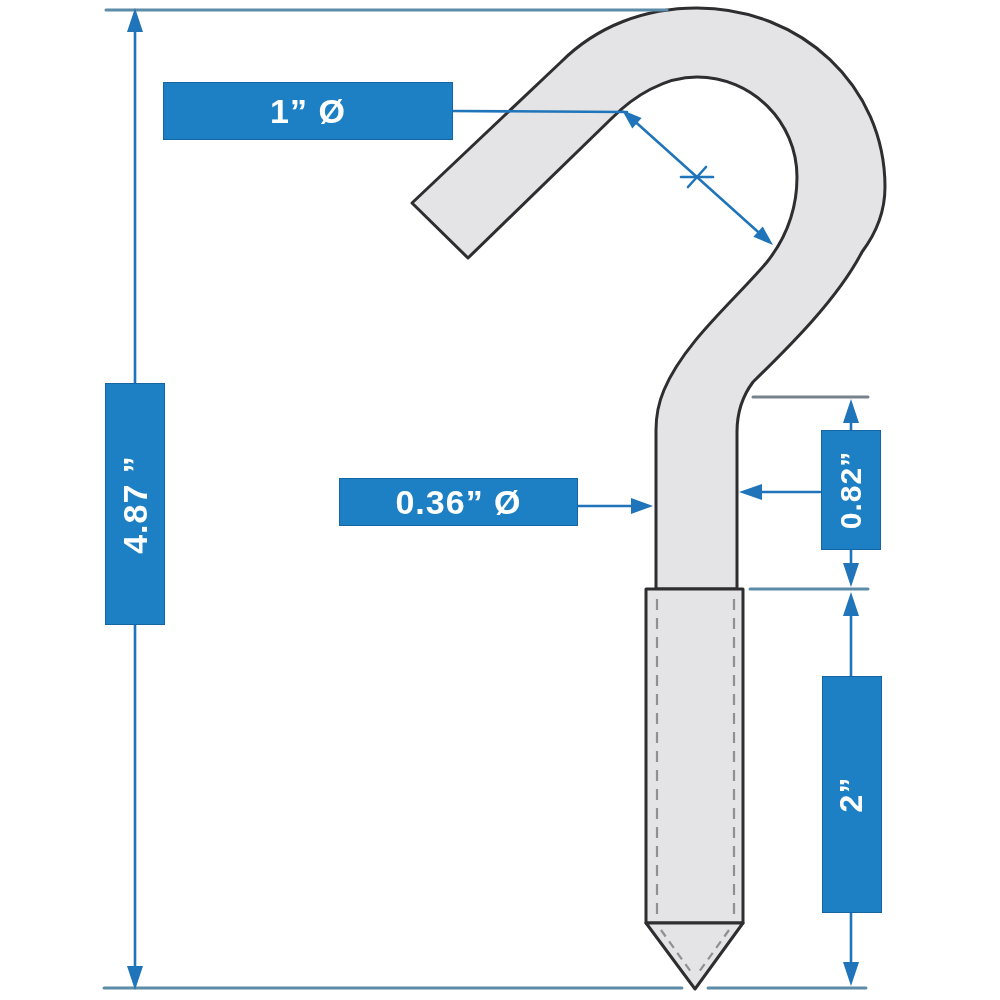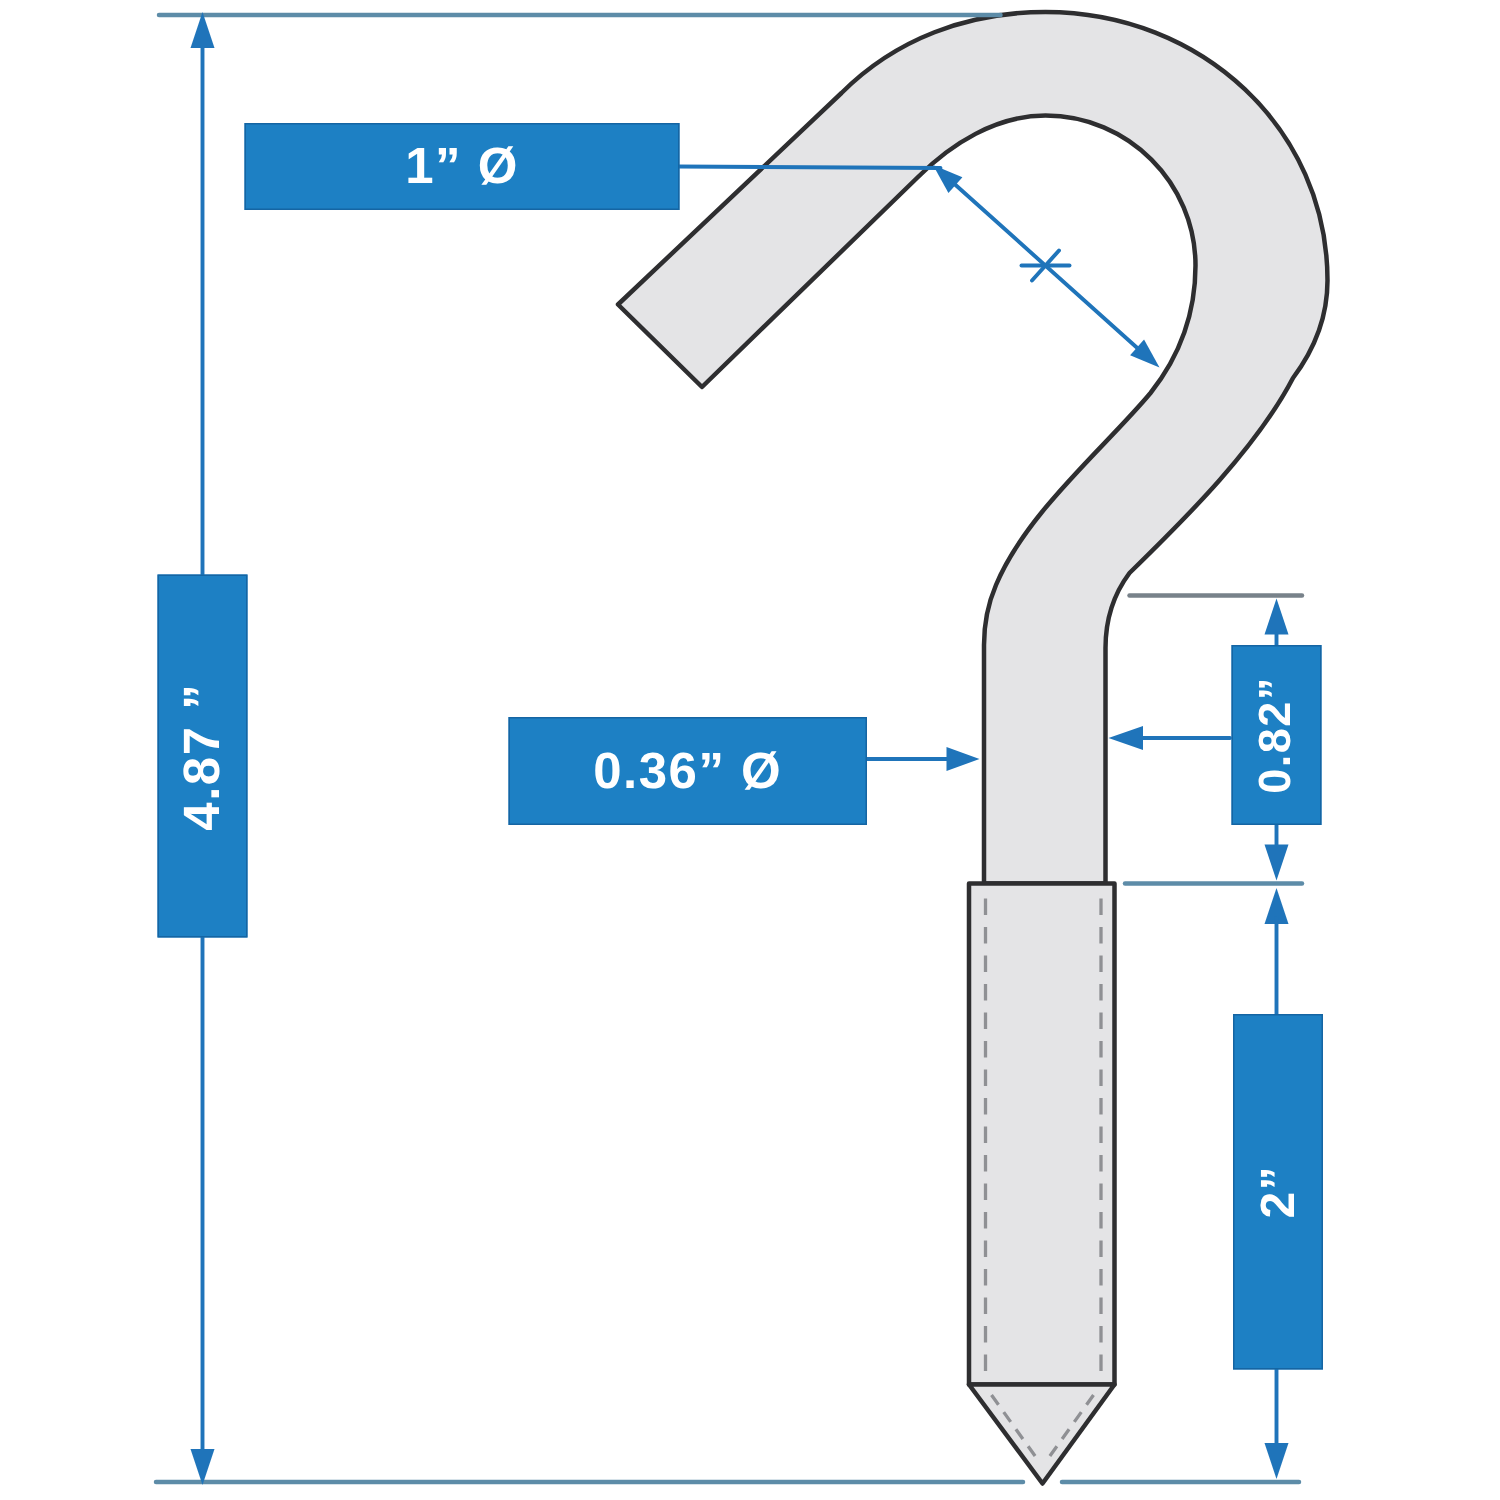--- a/index.html
+++ b/index.html
@@ -28,21 +28,21 @@
   .dash2{stroke:var(--dash-gray);stroke-width:2.2;fill:none;stroke-dasharray:8 6;}
   .dim-label{
     position:absolute;display:flex;align-items:center;justify-content:center;
     background:var(--accent-blue);border:1px solid var(--accent-blue-dark);
     color:var(--label-text);font-weight:bold;box-sizing:border-box;
   }
   .dim-label span{white-space:nowrap;letter-spacing:1px;}
   .vertical span{transform:rotate(-90deg);}
   #label-hook-diameter{left:163px;top:82px;width:290px;height:58px;font-size:34px;}
   #label-overall-length{left:105px;top:383px;width:60px;height:242px;font-size:34px;}
-  #label-shank-diameter{left:339px;top:478px;width:239px;height:72px;font-size:34px;}
+  #label-shank-diameter{left:339px;top:478px;width:239px;height:48px;font-size:34px;}
   #label-opening-height{left:821px;top:430px;width:60px;height:120px;font-size:30px;}
   #label-thread-length{left:822px;top:676px;width:60px;height:237px;font-size:32px;}
 </style>
 </head>
 <body>
 
 <div class="canvas">
 
   <svg width="1000" height="1000" viewBox="0 0 1000 1000">
 

